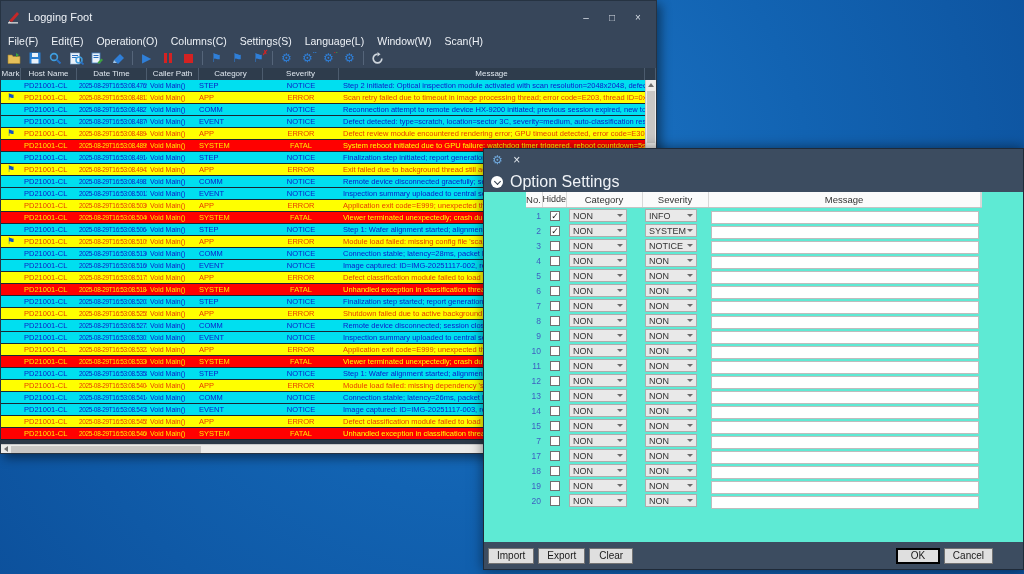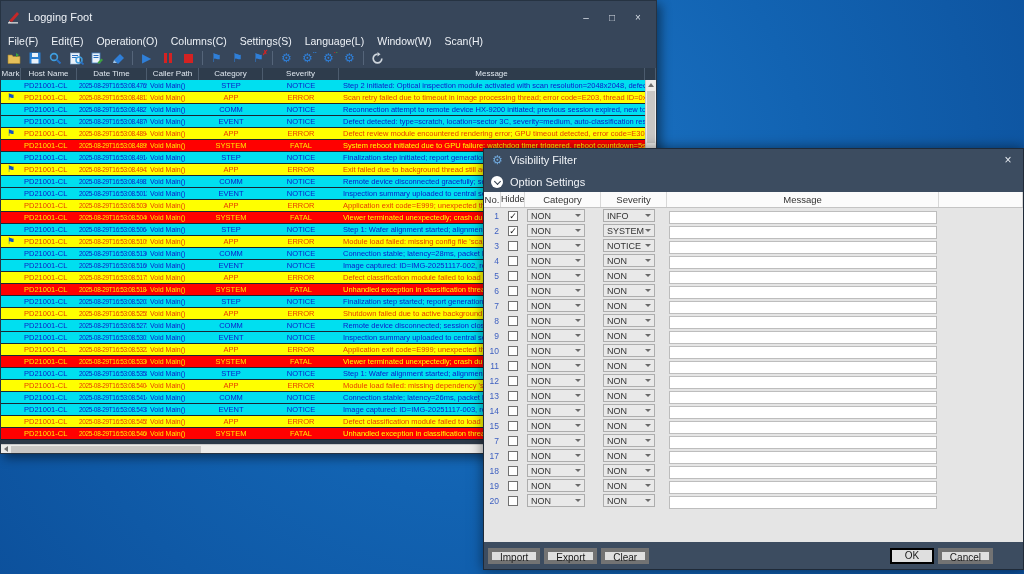--- a/index.html
+++ b/index.html
@@ -33,21 +33,21 @@
   .lrow{display:flex;height:11px;border-bottom:1px solid #1a2634;font-size:7.5px;line-height:11px;white-space:nowrap;}
   .lrow.cy{background:#00dff0;color:#0b1ac8;}
   .lrow.yl{background:#ffff00;color:#e83c00;}
   .lrow.rd{background:#ff0000;color:#ffe600;}
   .lrow.rd .lc-msg{color:#ffff00;}
   .lc{overflow:hidden;box-sizing:border-box;flex:none;}
   .lc-mark{width:20px;text-align:center;}
   .lc-host{width:56px;padding-left:3px;}
   .lc-dt{width:70px;padding-left:2px;font-size:6.5px;letter-spacing:-0.35px;}
   .lc-caller{width:52px;padding-left:3px;font-size:7px;}
-  .lc-cat{width:64px;text-align:center;}
+  .lc-cat{width:64px;}
   .lc-sev{width:76px;text-align:center;}
   .lc-msg{flex:1 1 auto;padding-left:4px;}
   .flag{color:#1353c4;font-size:9px;line-height:11px;}
   .hc-mark{width:20px;}.hc-host{width:56px;}.hc-dt{width:70px;}.hc-caller{width:52px;}
   .hc-cat{width:64px;}.hc-sev{width:76px;}.hc-msg{flex:1;}
   .hc-sb{width:11px;border-right:none;}
 
   .vscroll{position:absolute;right:0;top:12px;bottom:0;width:11px;background:#ecebe9;border-left:1px solid #c9c9c9;box-sizing:border-box;}
   .vs-up{height:10px;display:flex;align-items:center;justify-content:center;}
   .tri-up{width:0;height:0;border-left:3px solid transparent;border-right:3px solid transparent;border-bottom:4px solid #707070;}
@@ -58,40 +58,40 @@
   .hs-thumb{height:7px;width:190px;background:#c9c7c5;}
   .statusbar{height:17px;background:#37465a;border-top:1px solid #4a5a6c;color:#e8eef4;font-size:10px;line-height:16px;padding-left:5px;}
 
   
   #filter-dialog{position:absolute;left:483px;top:148px;width:541px;height:422px;background:#3c4c60;
     border:1px solid #1f2a38;box-sizing:border-box;box-shadow:0 0 12px rgba(0,0,0,.5);z-index:10;display:flex;flex-direction:column;}
   .d-titlebar{height:22px;display:flex;align-items:center;padding:0 8px;color:#f0f3f7;font-size:11px;}
   .d-titlebar .gear{color:#6fa8dc;font-size:12px;margin-right:7px;}
   .d-title{flex:1;}
   .d-close{color:#e6ebf1;font-size:12px;width:14px;text-align:center;cursor:default;}
-  .optionbar{height:21px;display:flex;align-items:center;padding:0 7px;color:#f0f3f7;font-size:11px;gap:7px;}
+  .optionbar{height:21px;display:flex;align-items:center;padding:0 7px;color:#f0f3f7;font-size:16px;gap:7px;}
   .circ{width:12px;height:12px;border-radius:50%;background:#ffffff;position:relative;flex:none;}
   .circ::after{content:"";position:absolute;left:3.5px;top:3px;width:4px;height:4px;border-right:1.6px solid #2e3c4c;border-bottom:1.6px solid #2e3c4c;transform:rotate(45deg);}
-  .d-content{flex:1;background:#e5e5e5;overflow:hidden;display:flex;flex-direction:column;}
+  .d-content{flex:1;background:#5eead4;overflow:hidden;display:flex;flex-direction:column;align-items:center;}
   .fheader{display:flex;height:15px;line-height:15px;font-size:9.5px;color:#333;border-bottom:1px solid #c4c4c4;background:#fbfbfb;}
   .fheader .fh{border-right:1px solid #d8d8d8;text-align:center;box-sizing:border-box;overflow:hidden;}
   .fh-no{width:17px;} .fh-hidden{width:24px;font-size:9px;} .fh-cat{width:76px;} .fh-sev{width:66px;} .fh-msg{width:272px;} .fh-rest{flex:1;border-right:none;}
   .frow{display:flex;align-items:center;height:15px;flex:none;}
   .f-no{width:17px;text-align:right;padding-right:2px;box-sizing:border-box;color:#3d5fc0;font-size:8.5px;}
   .f-cb{width:24px;display:flex;justify-content:center;}
   .cb{width:10px;height:10px;background:#fff;border:1px solid #707070;box-sizing:border-box;font-size:9px;line-height:8px;text-align:center;color:#1a1a1a;}
   .f-cat{width:76px;padding-left:2px;box-sizing:border-box;}
   .f-sev{width:66px;padding-left:2px;box-sizing:border-box;}
   .f-msg{width:272px;padding-left:2px;box-sizing:border-box;}
   .dd{height:13px;background:#e9e9e9;border:1px solid #adadad;box-sizing:border-box;display:flex;align-items:center;font-size:9px;color:#333;padding:0 3px;justify-content:space-between;}
   .dd-cat{width:58px;} .dd-sev{width:52px;}
   .ddar{width:0;height:0;border-left:3px solid transparent;border-right:3px solid transparent;border-top:3.5px solid #6a6a6a;}
   .f-input{width:268px;height:13px;border:1px solid #bdbdbd;background:#fff;box-sizing:border-box;font-size:9px;padding:0 2px;font-family:"Liberation Sans",sans-serif;}
   .d-footer{height:27px;background:#3c4c60;display:flex;align-items:center;padding:0 4px;gap:4px;}
-  .btn{height:16px;min-width:44px;background:#dfdfdf;border:4px solid #737373;font-size:10px;color:#1a1a1a;
+  .btn{height:16px;min-width:44px;background:#dfdfdf;border:1px solid #737373;font-size:10px;color:#1a1a1a;
     font-family:"Liberation Sans",sans-serif;padding:0 8px;}
   .btn-ok{border:2px solid #000000;margin-left:auto;}
   .btn-cancel{margin-right:26px;}
 </style>
 </head>
 <body>
 
 <div id="stage">
 
   <div id="main-window">
@@ -506,21 +506,20 @@
       <span class="hs-left">
           <span class="tri-left"></span>
         </span>
       <span class="hs-thumb"></span>
     </div>
   </div>
 
   <div id="filter-dialog">
     <div class="d-titlebar">
       <span class="gear">⚙</span>
-      <span class="d-title">Visibility Filter</span>
       <span class="d-close">×</span>
     </div>
     <div class="optionbar">
       <span class="circ"></span>
       <span>Option Settings</span>
     </div>
     <div class="d-content">
       <div class="fheader">
           <div class="fh fh-no">No.</div>
           <div class="fh fh-hidden">Hidden</div>

